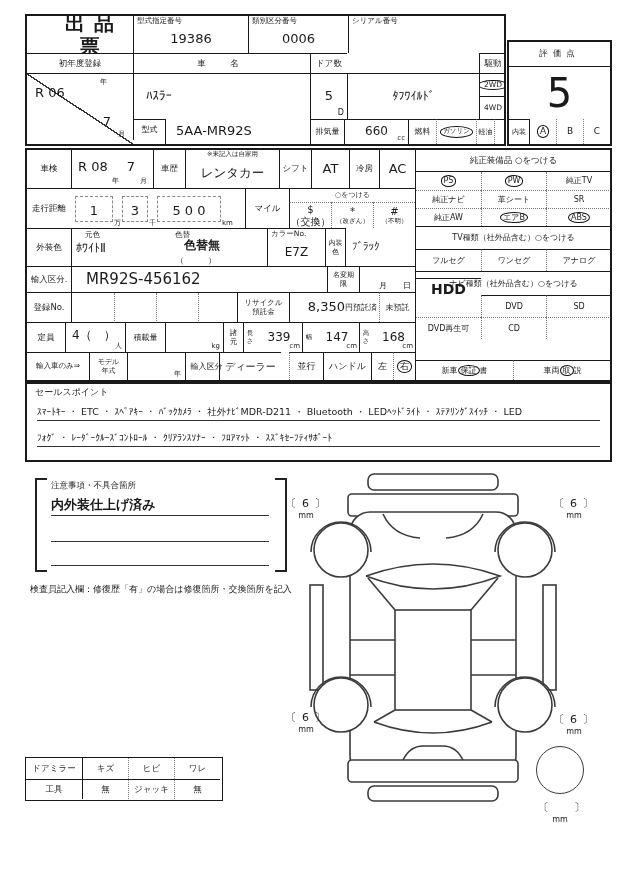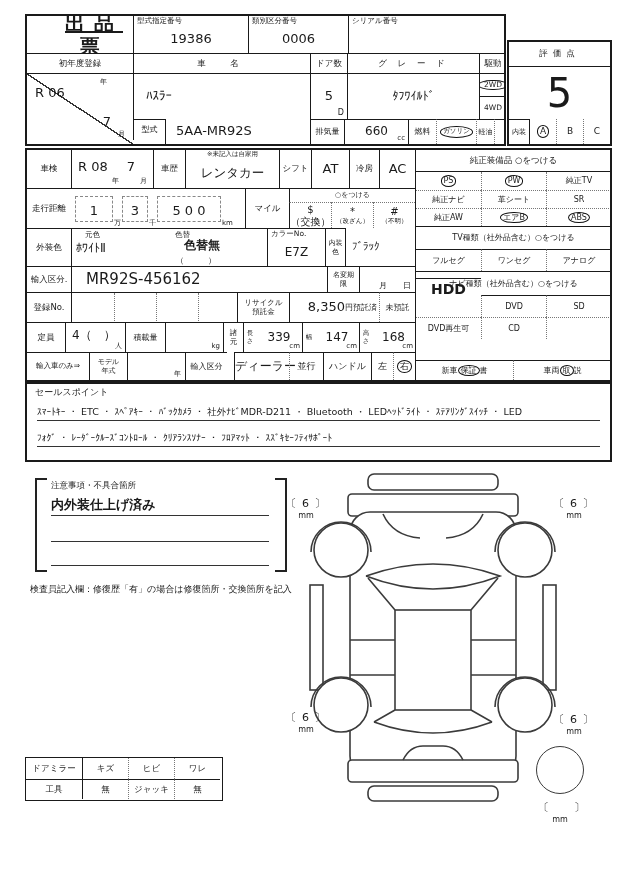--- a/index.html
+++ b/index.html
@@ -9,21 +9,21 @@
   .c{position:absolute;box-sizing:border-box;overflow:hidden;line-height:1.15;}
   .bl{border-left:1.3px solid #1a1a1a;}
   .bt{border-top:1.3px solid #1a1a1a;}
   .bb{border-bottom:1.3px solid #1a1a1a;}
   .bld{border-left:1px dotted #777;}
   .btd{border-top:1px dotted #777;}
   .ctr{display:flex;align-items:center;justify-content:center;text-align:center;}
   .col{display:flex;flex-direction:column;}
   .lab{font-size:7.5px;padding:1px 3px;line-height:1.15;}
   .big{font-size:13px;}
-  .title{font-size:20px;font-weight:bold;letter-spacing:9px;padding-left:28px;text-decoration:underline;}
+  .title{font-size:20px;font-weight:bold;letter-spacing:9px;padding-left:28px;}
   .hdr9{font-size:8.5px;}
   .circ{border:1.3px solid #111;border-radius:50%;padding:0px 5px;display:inline-block;}
   .circ-s{border:1.2px solid #111;border-radius:50%;padding:0 2px;display:inline-block;}
   .dbox{border:1px dashed #888;display:inline-flex;align-items:flex-end;justify-content:center;
         height:26px;font-size:13px;box-sizing:border-box;padding-bottom:2px;}
   .sub{font-size:7px;align-self:flex-end;padding:0 1px 1px 1px;}
   .diag{position:absolute;inset:0;background:linear-gradient(to top right,transparent 49.4%,#333 49.4%,#333 50.6%,transparent 50.6%);}
   .uline{border-bottom:1.2px solid #333;}
   .brk{position:absolute;width:12px;box-sizing:border-box;}
   .brk.l{border-left:2px solid #222;border-top:2px solid #222;border-bottom:2px solid #222;}
@@ -50,21 +50,20 @@
       <span class="lab">類別区分番号</span>
       <span class="ctr big" style="flex:1;">0006</span>
     </div>
     <div class="c bl col" style="left:321px;top:0;width:158px;height:37px;">
       <span class="lab">シリアル番号</span>
     </div>
 
     <div class="c bt ctr hdr9" style="left:0;top:37px;width:106px;height:20px;">初年度登録</div>
     <div class="c bt bl ctr hdr9" style="left:106px;top:37px;width:177px;height:20px;letter-spacing:8px;">車　名</div>
     <div class="c bt bl ctr hdr9" style="left:283px;top:37px;width:37px;height:20px;">ドア数</div>
-    <div class="c bt bl ctr hdr9" style="left:320px;top:37px;width:132px;height:20px;letter-spacing:4px;">グ レ ー ド</div>
     <div class="c bt bl ctr hdr9" style="left:452px;top:37px;width:27px;height:20px;">駆動</div>
 
     <div class="c bt" style="left:0;top:57px;width:106px;height:71px;">
       <div class="diag"></div>
       <span style="position:absolute;left:8px;top:12px;font-size:13px;">R 06</span>
       <span style="position:absolute;right:26px;top:4px;font-size:7px;">年</span>
       <span style="position:absolute;right:22px;bottom:14px;font-size:13px;">7</span>
       <span style="position:absolute;right:8px;bottom:6px;font-size:7px;">月</span>
     </div>
 
@@ -208,21 +207,21 @@
       <span class="ctr" style="position:absolute;inset:0;font-size:12px;">168</span>
       <span style="position:absolute;right:2px;bottom:2px;font-size:7px;">cm</span>
     </div>
 
     <div class="c bt ctr" style="left:0;top:202px;width:62px;height:28px;font-size:7.5px;">輸入車のみ⇒</div>
     <div class="c bt bl ctr" style="left:62px;top:202px;width:38px;height:28px;font-size:7px;text-align:center;padding:0 5px;">モデル年式</div>
     <div class="c bt bl" style="left:100px;top:202px;width:58px;height:28px;">
       <span style="position:absolute;right:4px;bottom:2px;font-size:7px;">年</span>
     </div>
     <div class="c bt bl ctr" style="left:158px;top:202px;width:42px;height:28px;font-size:8px;">輸入区分</div>
-    <div class="c bt bl ctr" style="left:207px;top:202px;width:62px;height:28px;font-size:12px;">ディーラー</div>
+    <div class="c bt bl ctr" style="left:192px;top:202px;width:62px;height:28px;font-size:10px;">ディーラー</div>
     <div class="c bt bld ctr" style="left:262px;top:202px;width:34px;height:28px;font-size:9px;">並行</div>
     <div class="c bt bl ctr" style="left:296px;top:202px;width:48px;height:28px;font-size:9px;">ハンドル</div>
     <div class="c bt bl ctr" style="left:344px;top:202px;width:22px;height:28px;font-size:9px;">左</div>
     <div class="c bt bld ctr" style="left:366px;top:202px;width:22px;height:28px;">
       <span class="circ-s" style="font-size:9px;">右</span>
     </div>
 
     <div class="c bl" style="left:388px;top:0;width:195px;height:230px;">
       <div class="c bb ctr" style="left:0;top:0;width:195px;height:22px;font-size:8.5px;">純正装備品 ○をつける</div>
       <div class="c ctr" style="left:0;top:22px;width:65px;height:18px;">

